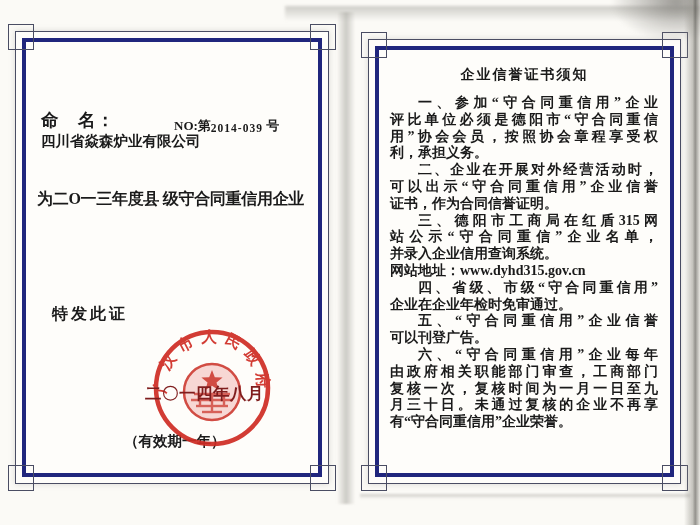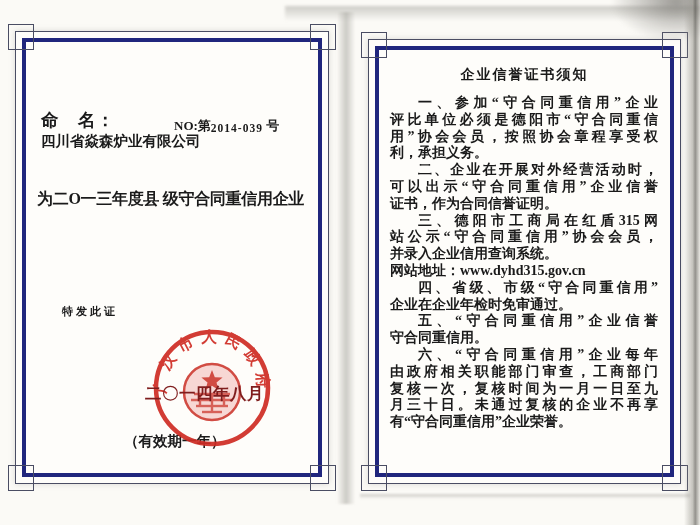--- a/index.html
+++ b/index.html
@@ -29,21 +29,21 @@
   .corner.bl{left:-8px;bottom:-8px;}
   .corner.br{right:-8px;bottom:-8px;}
 
   
   .cert-no{position:absolute;left:158px;top:42px;font-weight:bold;font-size:13px;white-space:nowrap;}
   .cert-no .num{font-size:11.5px;letter-spacing:1px;display:inline-block;transform:translateY(2px);margin-top:46px;}
   .name-row{position:absolute;left:22px;top:76px;display:flex;align-items:baseline;white-space:nowrap;flex-direction:column;}
   .name-label{font-weight:bold;font-size:17.5px;letter-spacing:1px;}
   .company-name{font-weight:bold;font-size:14.5px;margin-left:3px;}
   .award-line{position:absolute;left:21px;top:157px;width:278px;font-weight:bold;font-size:16px;letter-spacing:-0.3px;white-space:nowrap;}
-  .issue-line{position:absolute;left:46px;top:272px;font-weight:bold;font-size:11px;letter-spacing:3px;}
+  .issue-line{position:absolute;left:36px;top:272px;font-weight:bold;font-size:16px;letter-spacing:3px;}
   .seal{position:absolute;left:134px;top:294px;z-index:2;opacity:.92;}
   .date-line{position:absolute;left:129px;top:351px;font-weight:bold;font-size:16.5px;letter-spacing:.5px;z-index:4;color:#7f1d1d;white-space:nowrap;}
   .validity-line{position:absolute;left:108px;top:400px;font-weight:bold;font-size:14.5px;white-space:nowrap;}
 
   
   .notice-title{position:absolute;left:0;top:26px;width:100%;text-align:center;font-weight:bold;font-size:14px;letter-spacing:2px;}
   .notice-body{position:absolute;left:21px;top:55px;width:268px;font-weight:bold;font-size:14px;}
   .ln{height:16.8px;line-height:16.8px;white-space:nowrap;overflow:visible;}
   .ln.j{white-space:normal;text-align:justify;text-align-last:justify;}
   .ln.i{text-indent:28px;}
@@ -135,27 +135,27 @@
 
   <div class="notice-body">
     <div class="ln j i">一、参加“守合同重信用”企业</div>
     <div class="ln j">评比单位必须是德阳市“守合同重信</div>
     <div class="ln j">用”协会会员，按照协会章程享受权</div>
     <div class="ln">利，承担义务。</div>
     <div class="ln j i">二、企业在开展对外经营活动时，</div>
     <div class="ln j">可以出示“守合同重信用”企业信誉</div>
     <div class="ln">证书，作为合同信誉证明。</div>
     <div class="ln j i">三、德阳市工商局在红盾315网</div>
-    <div class="ln j">站公示“守合同重信用”协会会员，</div>
+    <div class="ln j">站公示“守合同重信”企业名单，</div>
     <div class="ln">并录入企业信用查询系统。</div>
     <div class="ln">网站地址：www.dyhd315.gov.cn</div>
     <div class="ln j i">四、省级、市级“守合同重信用”</div>
     <div class="ln">企业在企业年检时免审通过。</div>
     <div class="ln j i">五、“守合同重信用”企业信誉</div>
-    <div class="ln">守合同重信用。</div>
+    <div class="ln">可以刊登广告。</div>
     <div class="ln j i">六、“守合同重信用”企业每年</div>
     <div class="ln j">由政府相关职能部门审查，工商部门</div>
     <div class="ln j">复核一次，复核时间为一月一日至九</div>
     <div class="ln j">月三十日。未通过复核的企业不再享</div>
     <div class="ln">有“守合同重信用”企业荣誉。</div>
   </div>
 </div>
 
 <div class="crease"></div>
 <div class="top-streak"></div>

